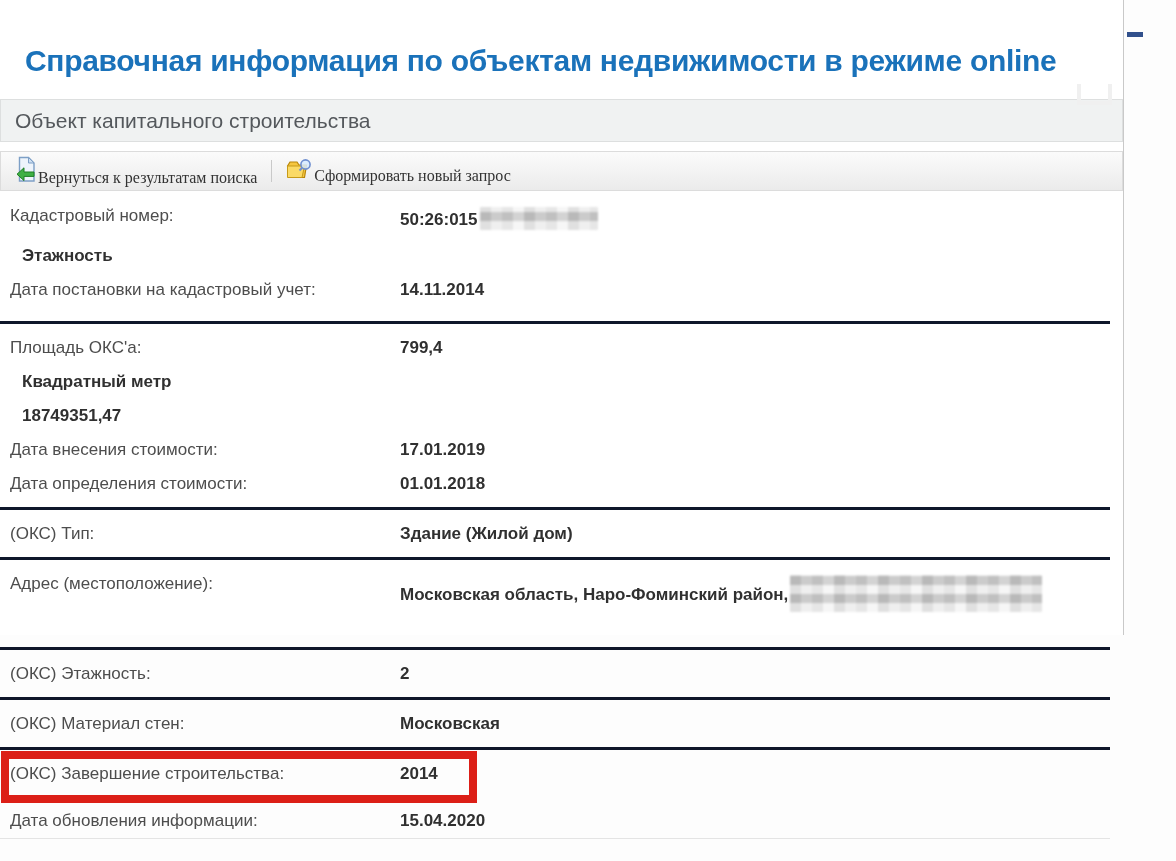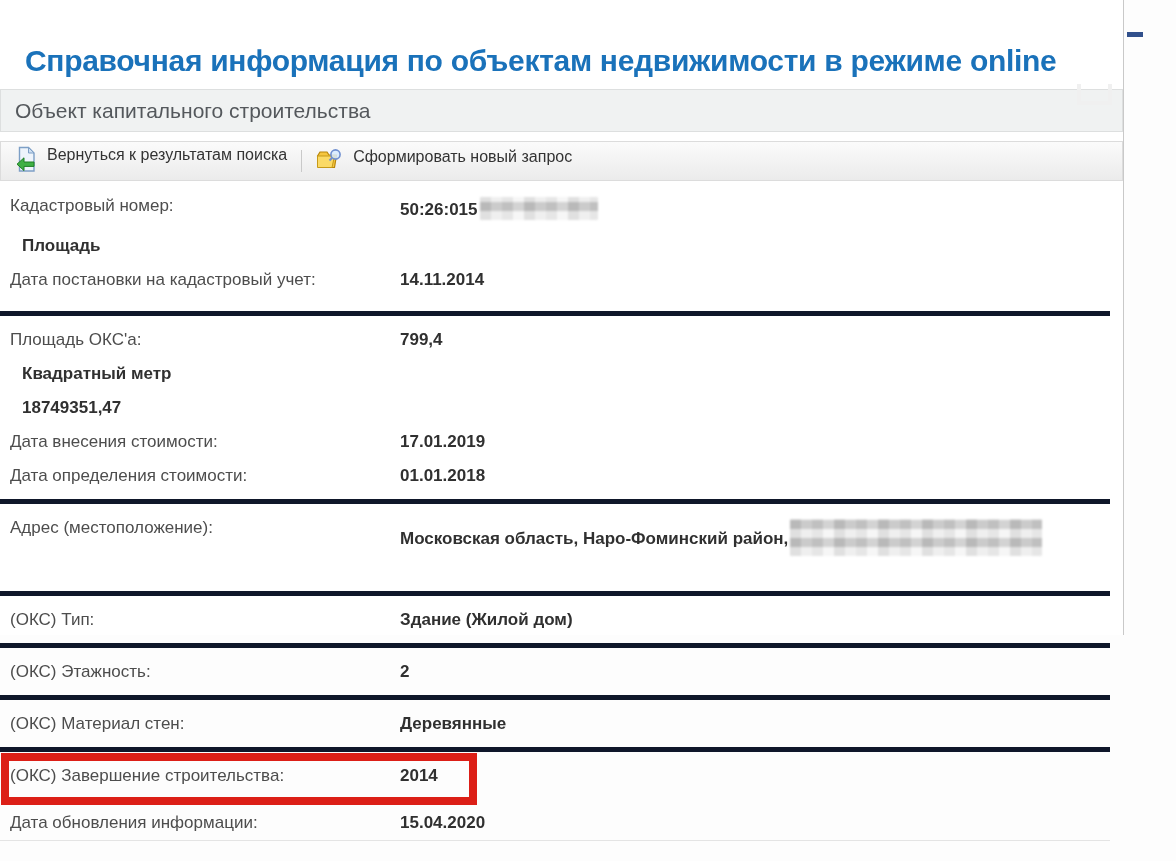--- a/index.html
+++ b/index.html
@@ -7,35 +7,35 @@
     font-family:"Liberation Sans", sans-serif; background:#fdfdfd; }
 
   .content { position:relative; width:1124px; height:635px;
     background:#ffffff; border-right:1px solid #c9c9c9; }
 
   
   .page-title { padding:44px 0 0 25px; font-size:30px; font-weight:bold;
     color:var(--accent,#1a72ba); letter-spacing:-0.3px; line-height:34px; white-space:nowrap; }
 
   
-  .section-header { margin-top:11px; height:43px; line-height:41px;
+  .section-header { margin-top:21px; height:43px; line-height:41px;
     background:#f0f2f2; border:1px solid #dddfdf; color:#54585c;
     font-size:21px; padding-left:14px; }
 
   
   .toolbar { margin-top:9px; height:40px; display:flex; align-items:center;
     background:linear-gradient(#fbfbfb,#ebebeb); border:1px solid #dcdcdc; padding-left:9px; }
-  .tb-btn { display:flex; align-items:flex-start; gap:11px; background:transparent;
-    border:none; font-family:Liberation Sans, sans-serif; font-size:16px;
+  .tb-btn { display:flex; align-items:flex-end; gap:2px; background:transparent;
+    border:none; font-family:Liberation Serif, serif; font-size:16px;
     color:#333; cursor:pointer; padding:3px 6px; }
   .tb-sep { width:1px; height:22px; background:#c9c9c9; margin:0 8px; }
 
   
   .groups { margin-top:0; }
-  .group { position:relative; border-top:5px solid #0f172a; margin-right:13px;
+  .group { position:relative; border-top:3px solid #0f172a; margin-right:13px;
     padding:7px 0 6px; }
   .group.g-first { border-top:none; padding-top:8px; padding-bottom:14px; }
   .group.address { padding-bottom:26px; }
   .group.last { border-top:none; border-bottom:1px solid #e4e4e4; padding-bottom:0; }
   .row { display:flex; padding:8px 0 9px 10px; font-size:17px; line-height:17px; }
   .row .label { width:378px; color:#4d4d4d; flex:none; }
   .row .value { font-weight:bold; color:#303030;margin-left:12px; }
 
   
   .redact { display:inline-block; vertical-align:-5px; margin-left:2px;
@@ -92,21 +92,21 @@
     </button>
   </div>
 
   <div class="groups">
       <div class="group g-first">
         <div class="row">
           <span class="label">Кадастровый номер:</span>
           <span class="value">50:26:015<span class="redact cadnum"></span></span>
         </div>
         <div class="row">
-          <span class="value">Площадь</span>
+          <span class="value">Этажность</span>
         </div>
         <div class="row">
           <span class="label">Дата постановки на кадастровый учет:</span>
           <span class="value">14.11.2014</span>
         </div>
       </div>
       <div class="group">
         <div class="row">
           <span class="label">Площадь ОКС'а:</span>
           <span class="value">799,4</span>
@@ -119,42 +119,42 @@
         </div>
         <div class="row">
           <span class="label">Дата внесения стоимости:</span>
           <span class="value">17.01.2019</span>
         </div>
         <div class="row">
           <span class="label">Дата определения стоимости:</span>
           <span class="value">01.01.2018</span>
         </div>
       </div>
+      <div class="group">
+        <div class="row">
+          <span class="label">(ОКС) Тип:</span>
+          <span class="value">Здание (Жилой дом)</span>
+        </div>
+      </div>
       <div class="group address">
         <div class="row">
           <span class="label">Адрес (местоположение):</span>
           <span class="value">Московская область, Наро-Фоминский район,<span class="redact address"></span></span>
-        </div>
-      </div>
-      <div class="group">
-        <div class="row">
-          <span class="label">(ОКС) Тип:</span>
-          <span class="value">Здание (Жилой дом)</span>
         </div>
       </div>
       <div class="group">
         <div class="row">
           <span class="label">(ОКС) Этажность:</span>
           <span class="value">2</span>
         </div>
       </div>
       <div class="group">
         <div class="row">
           <span class="label">(ОКС) Материал стен:</span>
-          <span class="value">Деревянные</span>
+          <span class="value">Московская</span>
         </div>
       </div>
       <div class="group">
         <div class="row">
           <span class="label">(ОКС) Завершение строительства:</span>
           <span class="value">2014</span>
         </div>
         <div class="red-box"></div>
       </div>
       <div class="group last">

